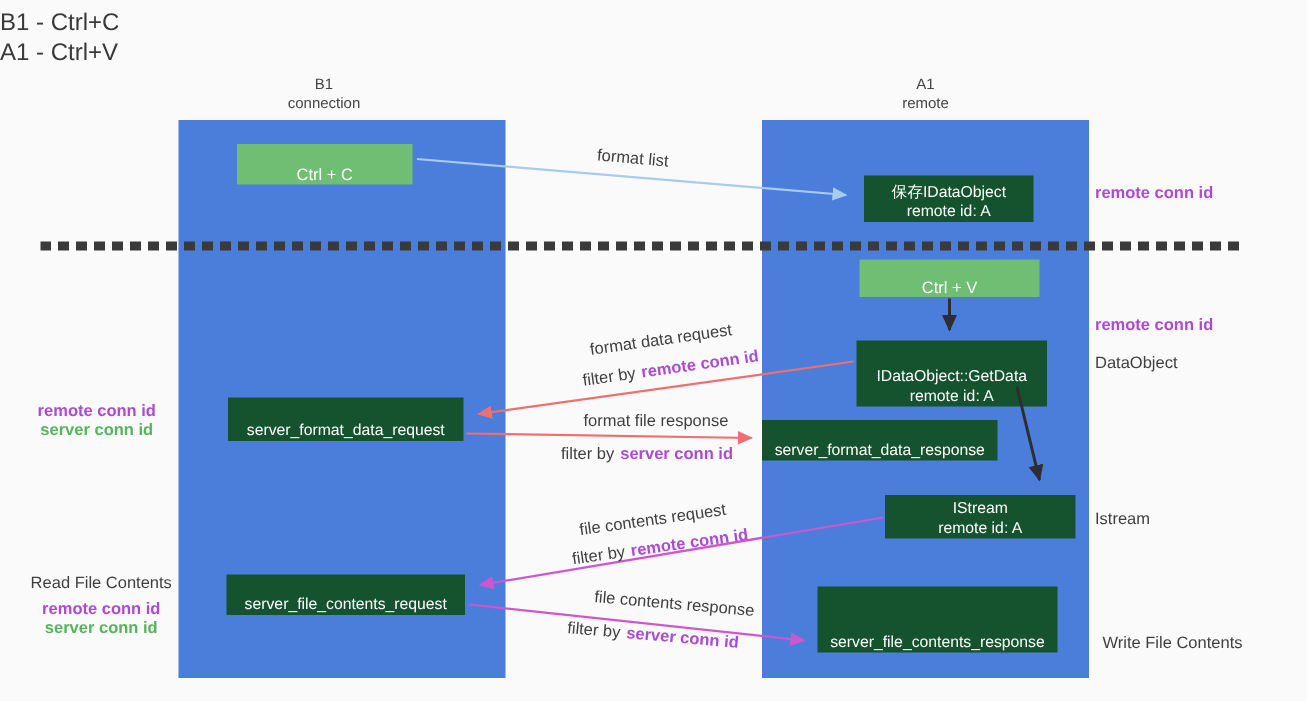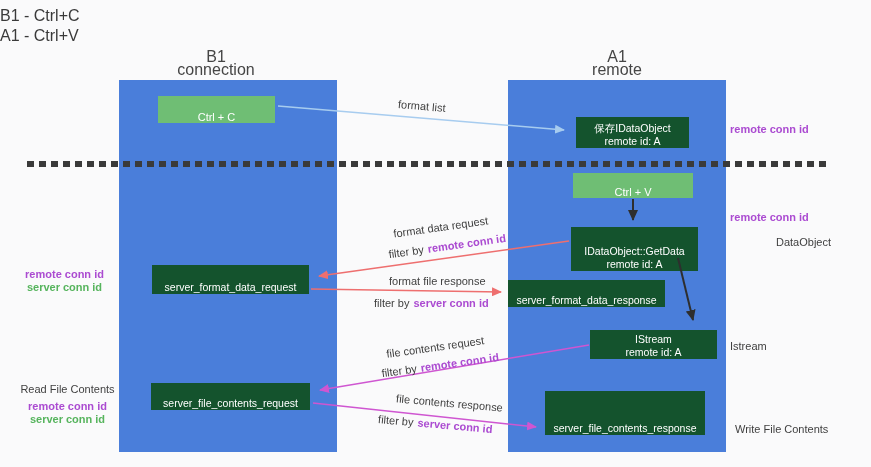--- a/index.html
+++ b/index.html
@@ -3,21 +3,21 @@
 <meta charset="utf-8">
 <style>
   html,body{margin:0;padding:0;background:#FAFAFB;}
   .canvas{
     position:relative;width:871px;height:467px;background:#FAFAFB;
     font-family:"Liberation Sans",sans-serif;overflow:hidden;
     color:#3C3C3C;
   }
   .abs{position:absolute;}
   .title{left:0;top:6;width:871px;text-align:left;font-size:16px;line-height:20px;color:#3A3A3A;}
-  .lane-header{top:50px;text-align:center;font-size:16px;line-height:13px;color:#454545;z-index:1;}
+  .lane-header{top:50px;text-align:center;font-size:10px;line-height:13px;color:#454545;z-index:1;}
   .lane-box{top:80px;width:218px;height:372px;background:#4A7EDA;z-index:1;}
   .dashline{
     left:27px;top:161px;width:803px;height:6px;z-index:3;
     background:repeating-linear-gradient(90deg,#3A3A3A 0 7px,transparent 7px 12px);
   }
   .node{z-index:4;color:#fff;display:flex;flex-direction:column;align-items:center;justify-content:flex-end;text-align:center;}
   .node.green{background:#6FBE74;font-size:11px;}
   .node.orange{background:#14532d;font-size:10.5px;line-height:13px;}
   .arrows{position:absolute;left:0;top:0;z-index:6;pointer-events:none;}
   .lbl{z-index:7;font-size:11px;color:#3F3F3F;white-space:nowrap;}
@@ -132,21 +132,21 @@
     <span class="fb">filter by</span><span class="purple">remote conn id</span>
   </div>
 
   <div class="abs lbl tilt-down" style="left:396px;top:397px;">file contents response</div>
   <div class="abs lbl tilt-down" style="left:378px;top:418px;">
     <span class="fb">filter by</span><span class="purple">server conn id</span>
   </div>
 
   <div class="abs lbl purple" style="left:730px;top:123px;">remote conn id</div>
   <div class="abs lbl purple" style="left:730px;top:211px;">remote conn id</div>
-  <div class="abs lbl" style="left:730px;top:236px;margin-left:46px;">DataObject</div>
+  <div class="abs lbl" style="left:730px;top:236px;">DataObject</div>
   <div class="abs lbl" style="left:730px;top:340px;">Istream</div>
   <div class="abs lbl" style="left:735px;top:423px;">Write File Contents</div>
 
   <div class="abs lbl stack" style="left:12px;top:268px;width:105px;">
     <div class="purple">remote conn id</div>
     <div class="green-t">server conn id</div>
   </div>
 
   <div class="abs lbl stack" style="left:15px;top:383px;width:105px;">
     <div>Read File Contents</div>

